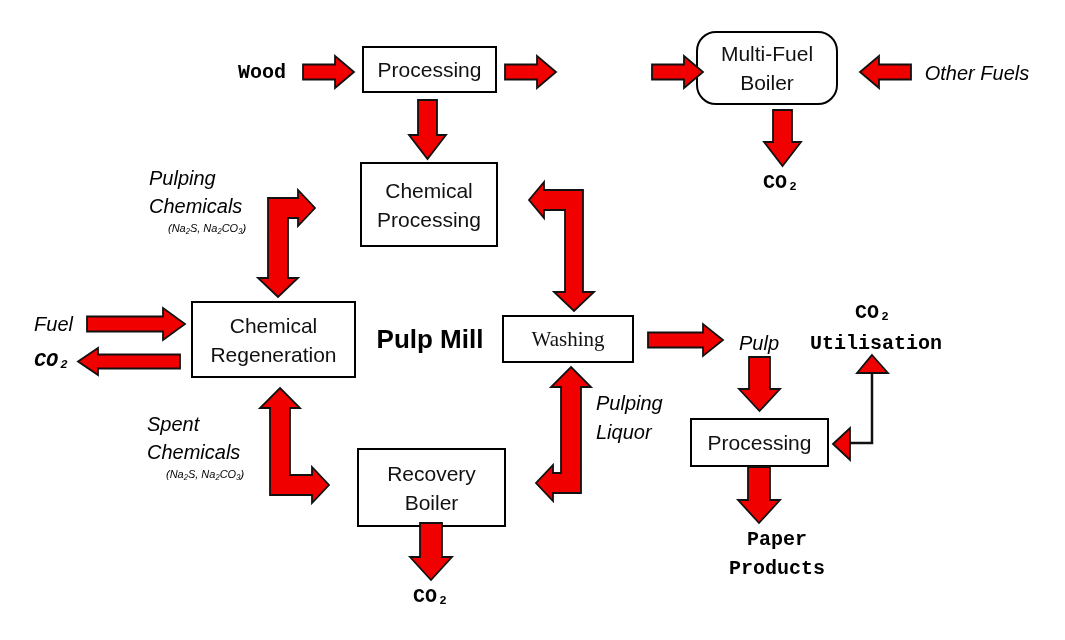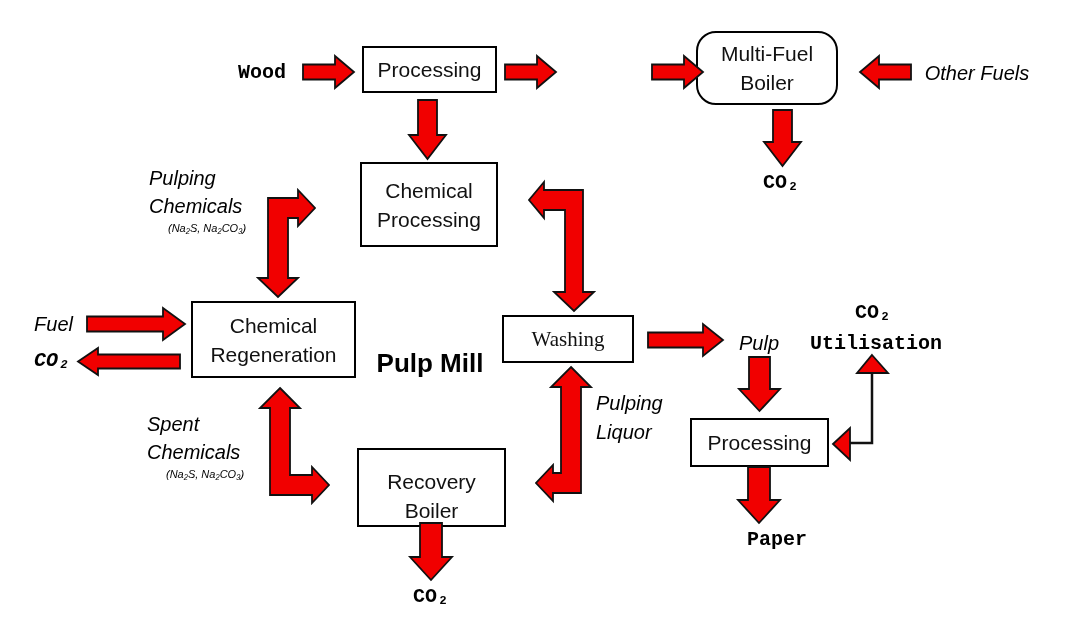--- a/index.html
+++ b/index.html
@@ -29,21 +29,21 @@
     position:absolute;
     font-size:20px;
     line-height:28px;
     color:#000;
     text-align:center;
   }
   .italic{font-style:italic;}
   .bold{font-weight:bold;font-family:Liberation Mono, monospace;}
   .left{text-align:left;}
   .formula{font-size:11px;line-height:16px;font-style:italic;margin-left:19px;}
-  .title-lbl{font-size:26px;font-weight:bold;line-height:28px;margin-top:24px;}
+  .title-lbl{font-size:26px;font-weight:bold;line-height:28px;}
   .arrow-svg{position:absolute;overflow:visible;}
   .arrow-svg polygon.red{fill:#F10000;stroke:#111;stroke-width:1.8;}
   .thin-line{fill:none;stroke:#111;stroke-width:2.5;}
 </style>
 </head>
 <body>
 
 <div id="stage">
 
   <div class="box" style="left:362px;top:46px;width:135px;height:47px;">
@@ -62,21 +62,21 @@
 
   <div class="box" style="left:191px;top:301px;width:165px;height:77px;">
     <span>Chemical</span>
     <span>Regeneration</span>
   </div>
 
   <div class="box" style="left:502px;top:315px;width:132px;height:48px;font-family:Liberation Serif, serif;">
     <span>Washing</span>
   </div>
 
-  <div class="box" style="left:357px;top:448px;width:149px;height:79px;justify-content:flex-end;">
+  <div class="box" style="left:357px;top:448px;width:149px;height:79px;">
     <span>Recovery</span>
     <span>Boiler</span>
   </div>
 
   <div class="box" style="left:690px;top:418px;width:139px;height:49px;">
     <span>Processing</span>
   </div>
 
   <div class="lbl bold" style="left:226px;top:59px;width:72px;">Wood</div>
 
@@ -112,20 +112,21 @@
 
   <div class="lbl bold" style="left:403px;top:583px;width:56px;">CO₂</div>
 
   <div class="lbl bold" style="left:810px;top:297px;width:126px;line-height:31px;">
     <div>CO₂</div>
     <div>Utilisation</div>
   </div>
 
   <div class="lbl bold" style="left:724px;top:525px;width:106px;line-height:29px;">
     <div>Paper</div>
+    <div>Products</div>
   </div>
 
   <svg class="arrow-svg" style="left:258px;top:190px;" width="60" height="110">
     <polygon class="red" points="10,8 40,8 40,0 57,18 40,36 40,28 30,28 30,88 40,88 20,107 0,88 10,88"></polygon>
   </svg>
 
   <svg class="arrow-svg" style="left:527px;top:182px;" width="70" height="132">
     <polygon class="red" points="17,0 2,18 17,36 17,28 38,28 38,110 27,110 47,129 67,110 56,110 56,8 17,8"></polygon>
   </svg>
 

